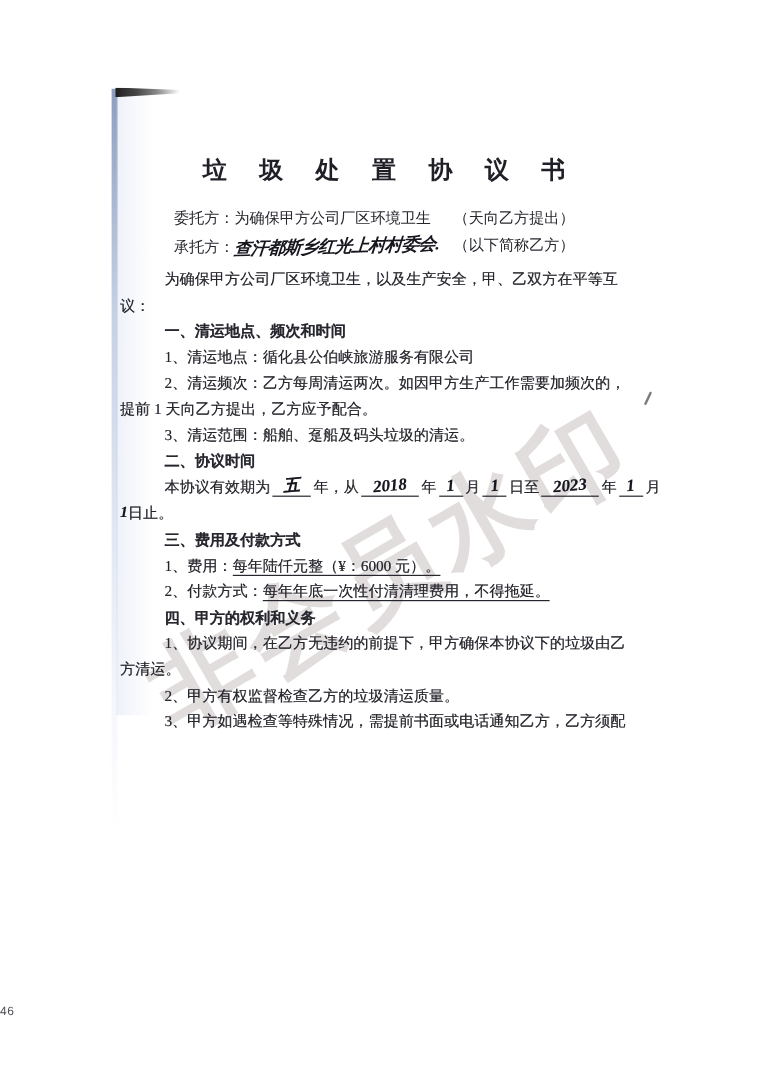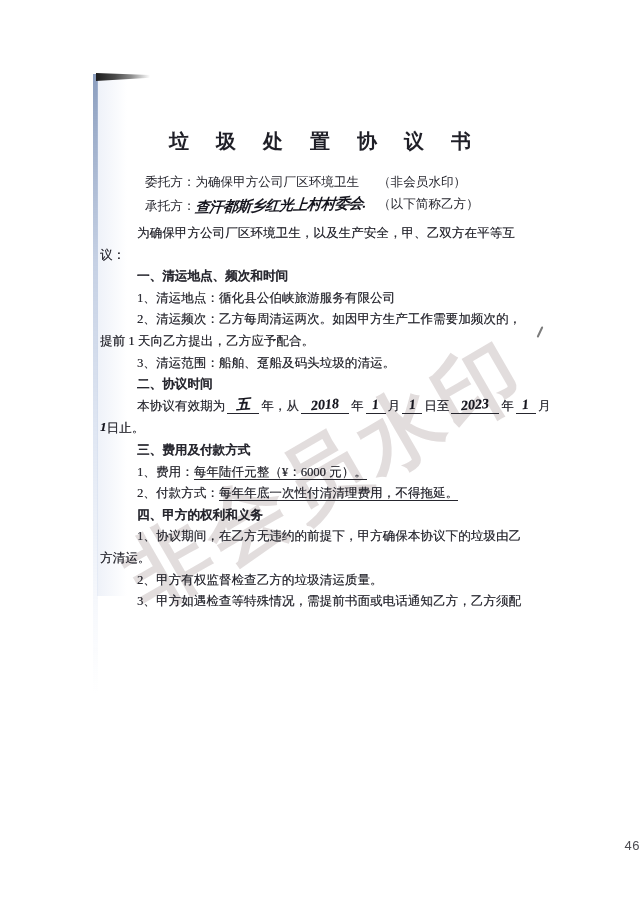--- a/index.html
+++ b/index.html
@@ -81,42 +81,42 @@
     text-align:center; vertical-align:baseline; line-height:13px;
     margin:0 2px;
   }
   .fill .hw { display:inline-block; font-size:14px; transform:rotate(-5deg) translateY(-1px); }
   .w-term { min-width:32px; }
   .w-year { min-width:48px; }
   .w-md   { min-width:20px; }
   .hw-solo { display:inline-block; font-size:13px; transform:translateY(-1px); }
 
   .page-num {
-    position:absolute; top:838px; left:0; right:0; text-align:right;
+    position:absolute; top:838px; left:0; right:0; text-align:left;
     font-family:"Liberation Sans", sans-serif;
-    font-size:13px; color:#4c4c52; letter-spacing:0.5px;
+    font-size:10px; color:#4c4c52; letter-spacing:0.5px;
   }
 </style>
 </head>
 <body>
 
 <div class="scan-page">
 
   <div class="edge-shadow"></div>
   <div class="edge-glow"></div>
   <div class="corner-wedge"></div>
   <div class="tick"></div>
 
   <div class="watermark">非会员水印</div>
 
   <div class="doc-title">垃 圾 处 置 协 议 书</div>
 
   <div class="party-line" id="party-consignor">
     <span>委托方：</span><span>为确保甲方公司厂区环境卫生</span>
-    <span class="alias">（非会员水印）</span>
+    <span class="alias">（天向乙方提出）</span>
   </div>
 
   <div class="party-line" id="party-contractor">
     <span>承托方：</span><span class="hand contractor-name">查汗都斯乡红光上村村委会.</span>
     <span class="alias">（以下简称乙方）</span>
   </div>
 
   <div class="content">
 
     <div class="line indent">为确保甲方公司厂区环境卫生，以及生产安全，甲、乙双方在平等互</div>

